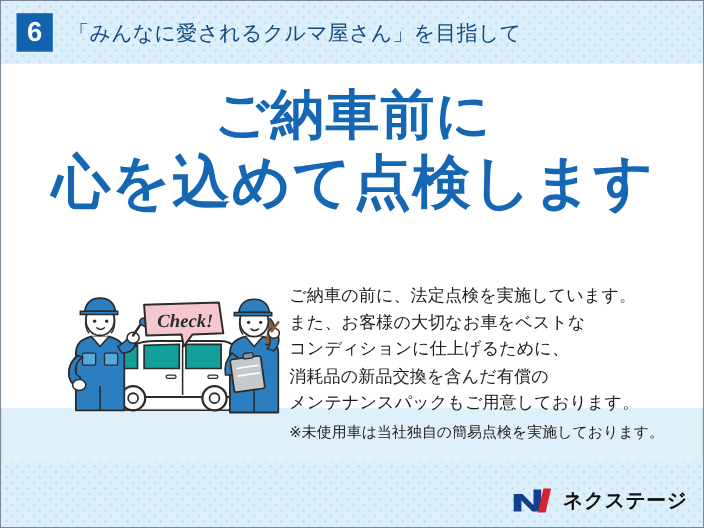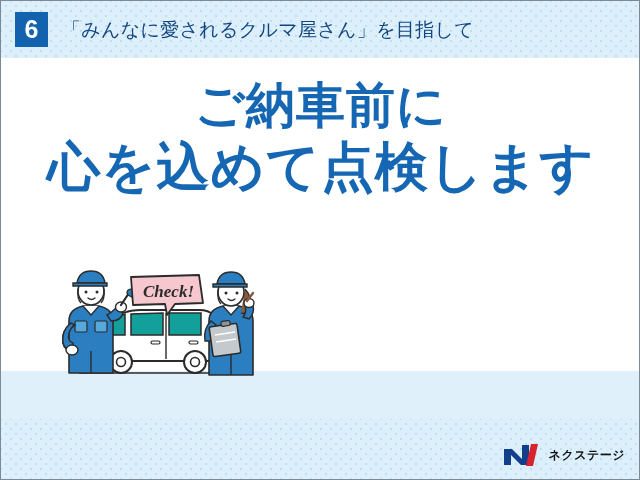--- a/index.html
+++ b/index.html
@@ -138,21 +138,21 @@
     position: absolute;
     right: 14px;
     bottom: 11px;
     display: flex;
     align-items: center;
     gap: 7px;
   }
   #logo-mark { display: block; }
   #logo-wordmark {
     color: #111111;
-    font-size: 12px;
+    font-size: 18px;
     font-weight: bold;
     letter-spacing: 0.5px;
     white-space: nowrap;
   }
 </style>
 </head>
 <body>
 
 <div id="ad-root">
 
@@ -262,20 +262,28 @@
           <path d="M169 36 Q172.5 39 176 36" fill="none" stroke="#2b2b2b" stroke-width="1.3" stroke-linecap="round"></path>
         </g>
 
         <g>
           <path d="M72 14 L140 12 L144 40 L116 41 L108 52 L106 41 L74 42 Z" fill="#f6c7ce" stroke="#2b2b2b" stroke-width="1.8" stroke-linejoin="round"></path>
           <text x="84" y="34" font-family="'Liberation Serif', 'DejaVu Serif', serif" font-size="17" font-style="italic" font-weight="bold" fill="#2b2b2b">Check!</text>
         </g>
       </svg>
     </div>
 
+    <div id="body-copy">
+      <span class="copy-line">ご納車の前に、法定点検を実施しています。</span>
+      <span class="copy-line">また、お客様の大切なお車をベストな</span>
+      <span class="copy-line">コンディションに仕上げるために、</span>
+      <span class="copy-line">消耗品の新品交換を含んだ有償の</span>
+      <span class="copy-line">メンテナンスパックもご用意しております。</span>
+      <span class="note">※未使用車は当社独自の簡易点検を実施しております。</span>
+    </div>
   </div>
 
   <div class="dot-bg" id="footer-band" style="top:418px; bottom:0;"></div>
 
   <div id="footer-logo">
     <svg id="logo-mark" width="40" height="26" viewBox="0 0 40 26" xmlns="http://www.w3.org/2000/svg">
       <path d="M2 23 L2 7 L10 7 L20 17 L20 3 L27 3 L27 23 L19 23 L9 13 L9 23 Z" fill="#123e8c"></path>
       <path d="M29 2 L36 2 L31 24 L24 24 Z" fill="#d7232e"></path>
     </svg>
     <span id="logo-wordmark">ネクステージ</span>

